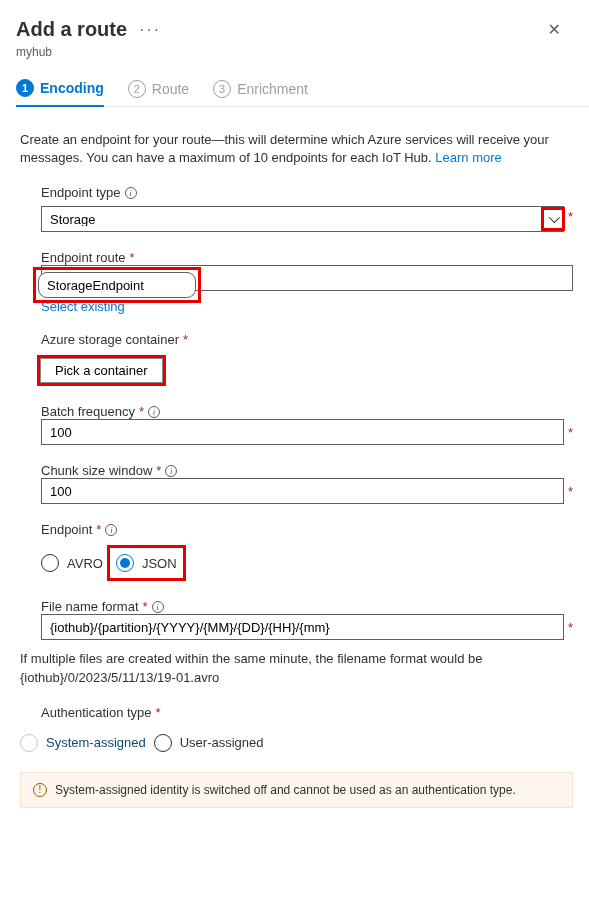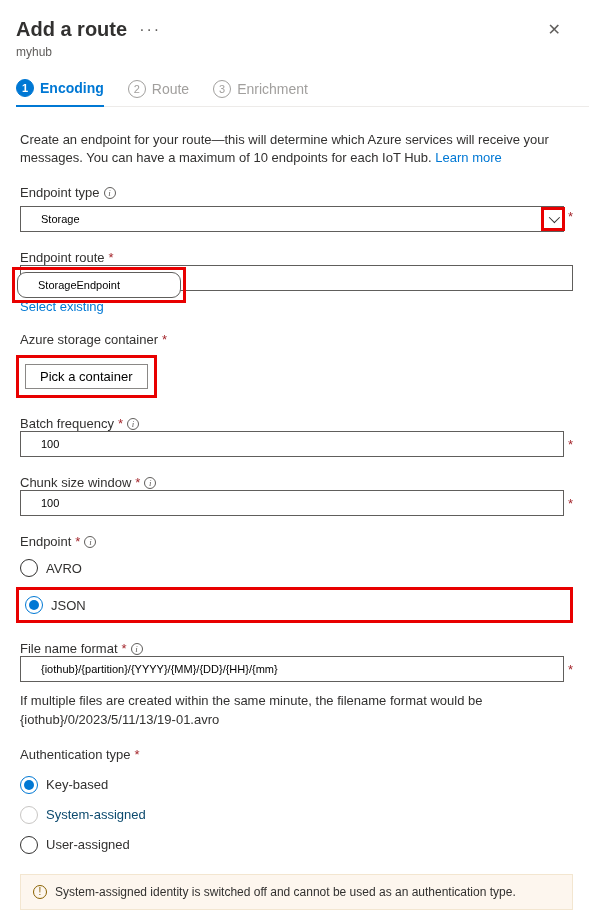--- a/index.html
+++ b/index.html
@@ -48,42 +48,42 @@
       font-size: 11px;
     }
     .step.active .step-num {
       background: #0078d4;
       border-color: #0078d4;
       color: #fff;
     }
     .content { padding: 24px 16px 16px 4px; }
     .intro { font-size: 13px; line-height: 1.4; color: #323130; }
     .link { color: #0078d4; text-decoration: none; cursor: pointer; text-align: center; }
-    .field { margin-top: 18px; }
+    .field { margin-top: 18px; margin-left: 21px; }
     .field-label { font-size: 13px; color: #323130; display: flex; align-items: center; gap: 4px; }
     .req { color: #a4262c; }
     .info-icon {
       width: 12px; height: 12px;
       border: 1px solid #605e5c;
       border-radius: 50%;
       display: inline-flex;
       align-items: center;
       justify-content: center;
       font-size: 9px;
       color: #605e5c;
       font-style: italic;
       font-family: serif;
     }
     .select-wrapper, .input-wrapper { margin-top: 6px; position: relative; }
     .input-row { display: flex; align-items: center; }
     .select, .text-input {
       width: 100%;
       border: 1px solid #605e5c;
-      padding: 5px 20px;
-      font-size: 11px;
+      padding: 5px 8px;
+      font-size: 13px;
       font-family: inherit;
       background: #fff;
       height: 26px;
     }
     .select { appearance: none; padding-right: 28px; cursor: pointer; }
     .chevron-box {
       position: absolute;
       right: 1px; top: 1px;
       width: 24px; height: 24px;
       display: flex;
@@ -96,32 +96,32 @@
       width: 8px; height: 8px;
       border-right: 1px solid #323130;
       border-bottom: 1px solid #323130;
       transform: rotate(45deg) translateY(-2px);
     }
     .trailing-req { color: #a4262c; margin-left: 4px; font-size: 13px; }
     .hl-red { border: 3px solid #e80000; }
     .hl-chevron { padding: 2px; margin-right: -2px; }
     .hl-input { padding: 2px; margin-top: 4px; margin-left: -4px; width: calc(30% + 8px); }
     .hl-input .text-input { margin: 0; border-radius: 9px; }
-    .hl-btn-wrap { padding: 6px; display: inline-block; margin-top: 8px; margin-left: -4px; }
+    .hl-btn-wrap { display: inline-block; margin-top: 8px; margin-left: -4px; }
     .btn {
       border: 1px solid #8a8886;
       background: #fff;
       padding: 4px 14px;
       font-size: 13px;
       cursor: pointer;
       font-family: inherit;
     }
     .select-existing { margin-top: 8px; }
     .note { font-size: 13px; color: #323130; margin-top: 10px; line-height: 1.4; }
-    .radio-group { margin-top: 8px; display: flex; flex-direction: column; gap: 8px; }
+    .radio-group { margin-top: 8px; display: flex; flex-direction: row; gap: 8px; }
     .radio-row { display: flex; align-items: center; gap: 8px; cursor: pointer; padding: 2px 0; }
     .radio-row.disabled { color: #0c4a6e; cursor: default; }
     .radio {
       width: 18px; height: 18px;
       border: 1px solid #323130;
       border-radius: 50%;
       display: inline-flex;
       align-items: center;
       justify-content: center;
       flex-shrink: 0;
@@ -291,24 +291,20 @@
   </div>
   <p class="note">If multiple files are created within the same minute, the filename format would be {iothub}/0/2023/5/11/13/19-01.avro</p>
 
   <div class="field">
     <div class="field-label">
       <span>Authentication type</span>
       <span class="req">*</span>
     </div>
   </div>
   <div class="radio-group" style="margin-top:12px;">
-    <label class="radio-row">
-      <span class="radio checked"></span>
-      <span>Key-based</span>
-    </label>
     <label class="radio-row disabled">
       <span class="radio disabled"></span>
       <span>System-assigned</span>
     </label>
     <label class="radio-row">
       <span class="radio"></span>
       <span>User-assigned</span>
     </label>
   </div>
 

